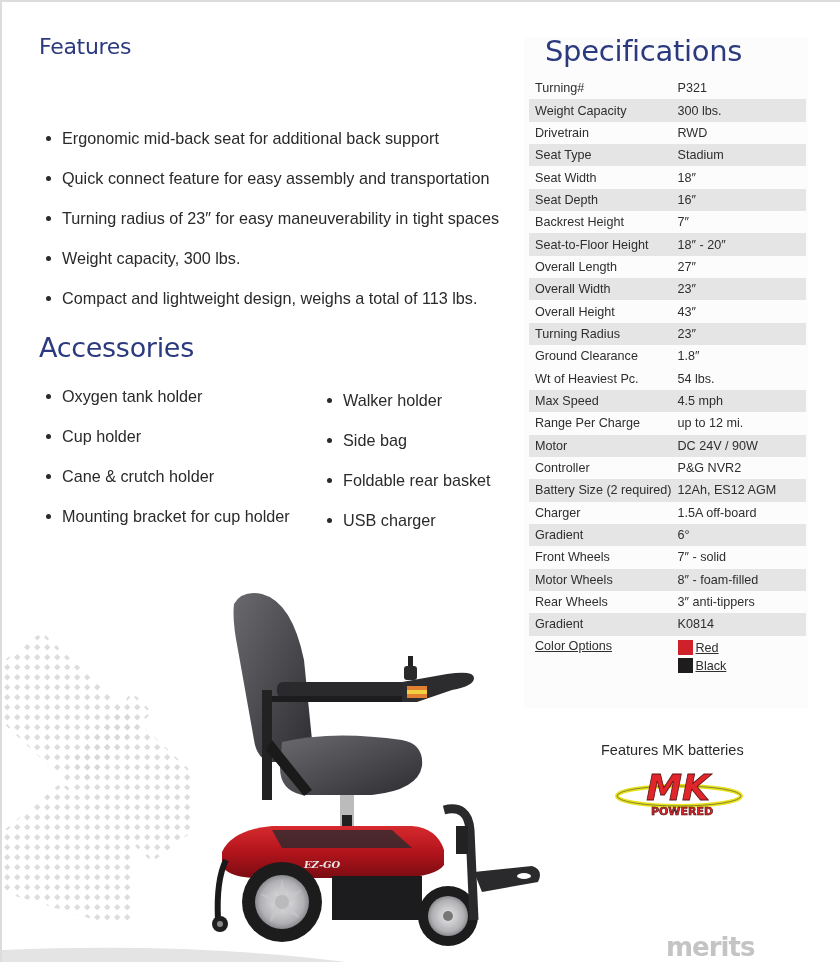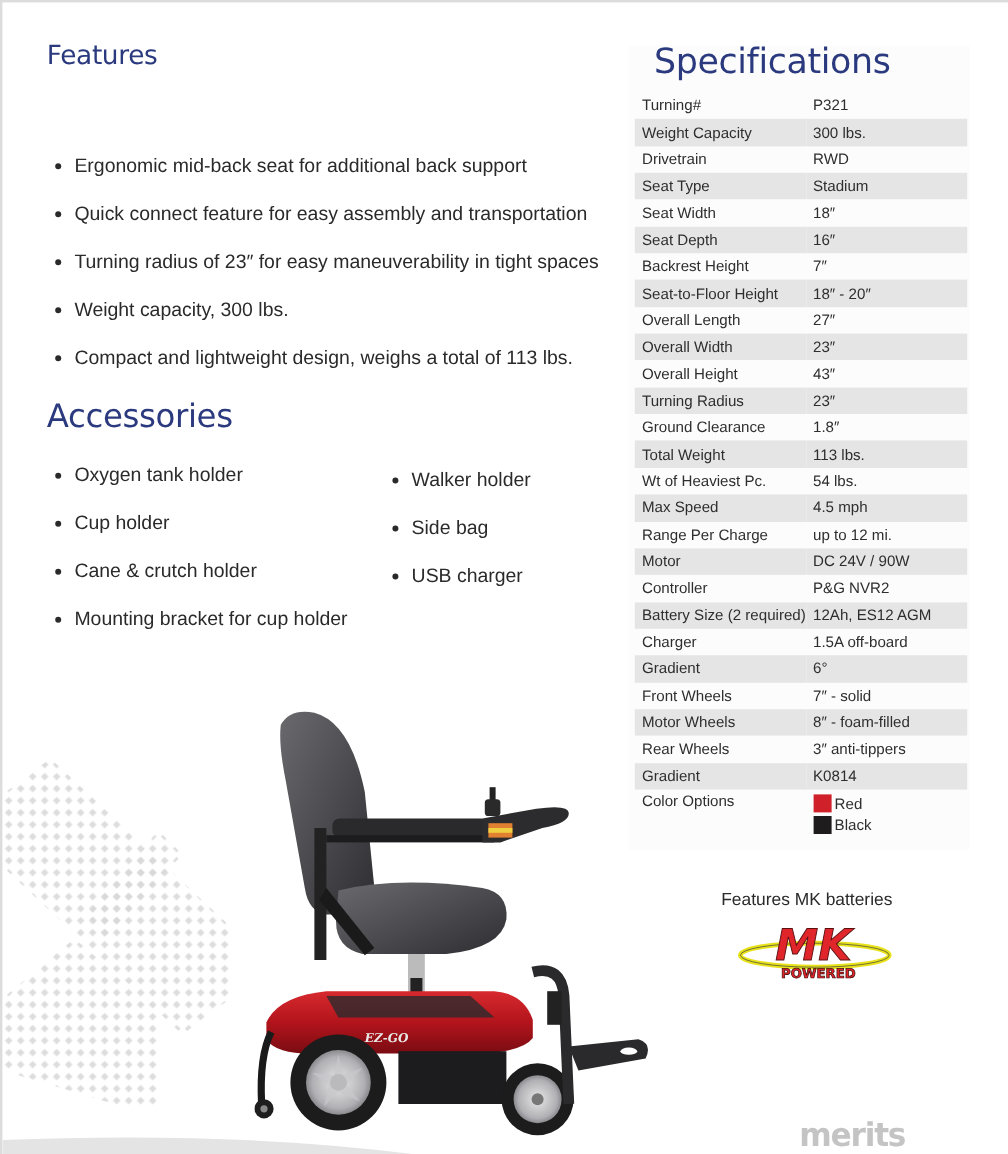--- a/index.html
+++ b/index.html
@@ -58,21 +58,21 @@
   .spec-table td {
     height: 22.35px;
     font-size: 12.6px;
     color: #2e2e2e;
     padding: 0 0 0 6px;
     vertical-align: middle;
     white-space: nowrap;
   }
   .spec-table td.label { width: 140px; }
   .spec-table tr.shaded td { background: #e5e5e5; }
-  .spec-table tr.color-row td { vertical-align: top; padding-top: 3px; height: 48px; }
+  .spec-table tr.color-row td { vertical-align: top; padding-top: 3px; height: 48px; text-decoration: underline; }
   .swatch-line { display: flex; align-items: center; height: 18px; }
   .swatch { width: 15px; height: 15px; display: inline-block; margin-right: 3px; }
 
   
   #mk-caption { position: absolute; left: 599px; top: 740px; font-size: 14.5px; color: #2a2a2a; }
   #mk-logo { position: absolute; left: 612px; top: 764px; width: 130px; height: 52px; }
 
   
   #pattern { position: absolute; left: 0; top: 630px; width: 190px; height: 290px; }
   #swoosh { position: absolute; left: 0; top: 940px; width: 840px; height: 22px; }
@@ -121,20 +121,21 @@
   <h2 class="section-title" id="accessories-title">Accessories</h2>
   <ul class="bullet-list" id="acc-list-1">
     <li>Oxygen tank holder</li>
     <li>Cup holder</li>
     <li>Cane &amp; crutch holder</li>
     <li>Mounting bracket for cup holder</li>
   </ul>
   <ul class="bullet-list" id="acc-list-2">
     <li>Walker holder</li>
     <li>Side bag</li>
+    <li>Foldable rear basket</li>
     <li>USB charger</li>
   </ul>
 
   <div class="spec-bg"></div>
   <h2 class="section-title" id="specs-title">Specifications</h2>
   <table class="spec-table">
     <tbody>
       <tr>
           <td class="label">Turning#</td>
           <td>P321</td>
@@ -179,24 +180,20 @@
           <td class="label">Overall Height</td>
           <td>43″</td>
         </tr>
       <tr class="shaded">
           <td class="label">Turning Radius</td>
           <td>23″</td>
         </tr>
       <tr>
           <td class="label">Ground Clearance</td>
           <td>1.8″</td>
-        </tr>
-      <tr class="shaded">
-          <td class="label">Total Weight</td>
-          <td>113 lbs.</td>
         </tr>
       <tr>
           <td class="label">Wt of Heaviest Pc.</td>
           <td>54 lbs.</td>
         </tr>
       <tr class="shaded">
           <td class="label">Max Speed</td>
           <td>4.5 mph</td>
         </tr>
       <tr>

